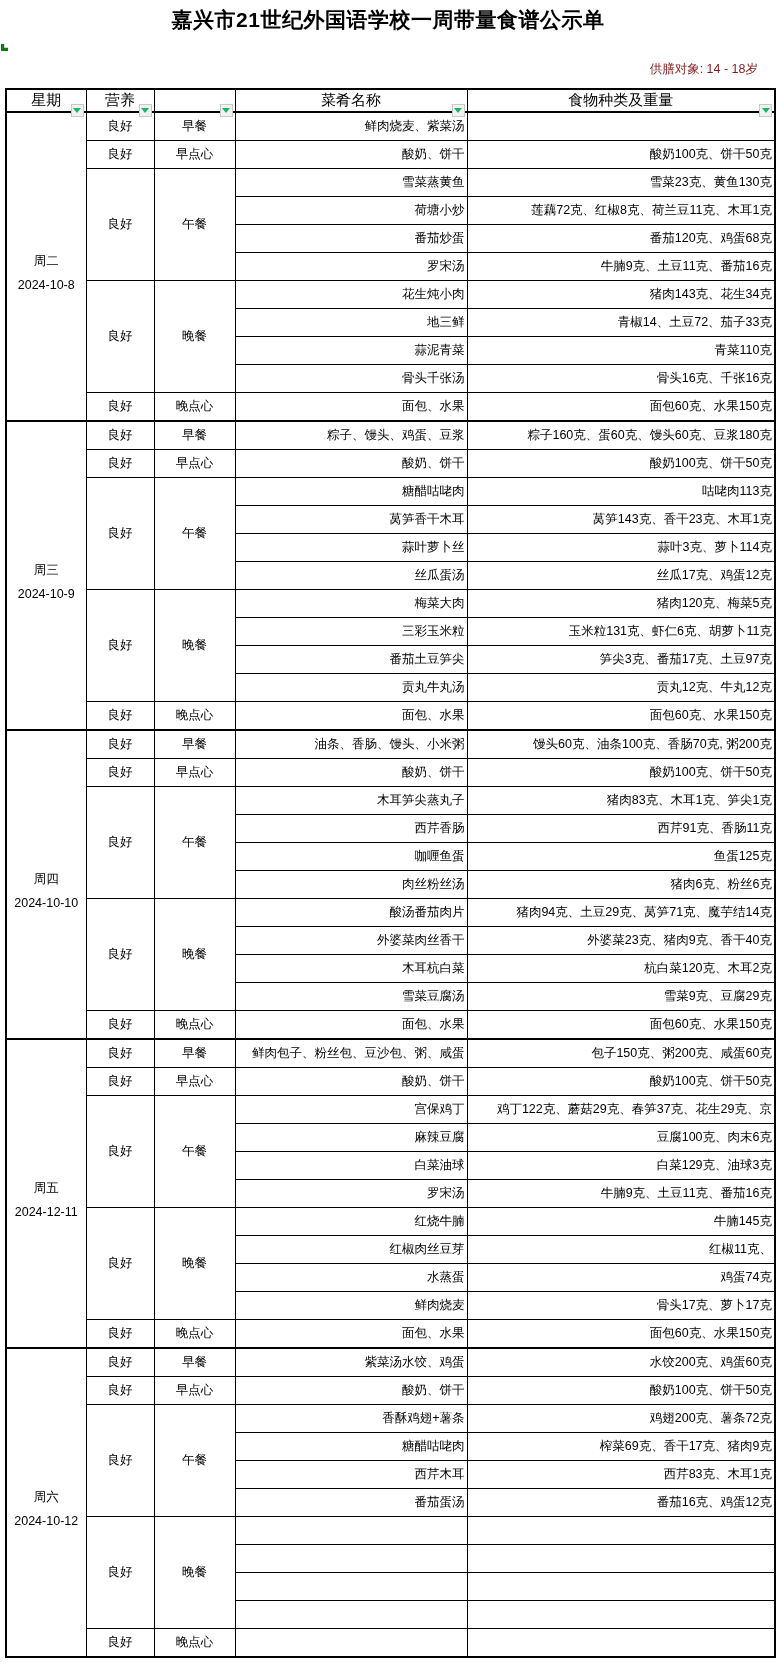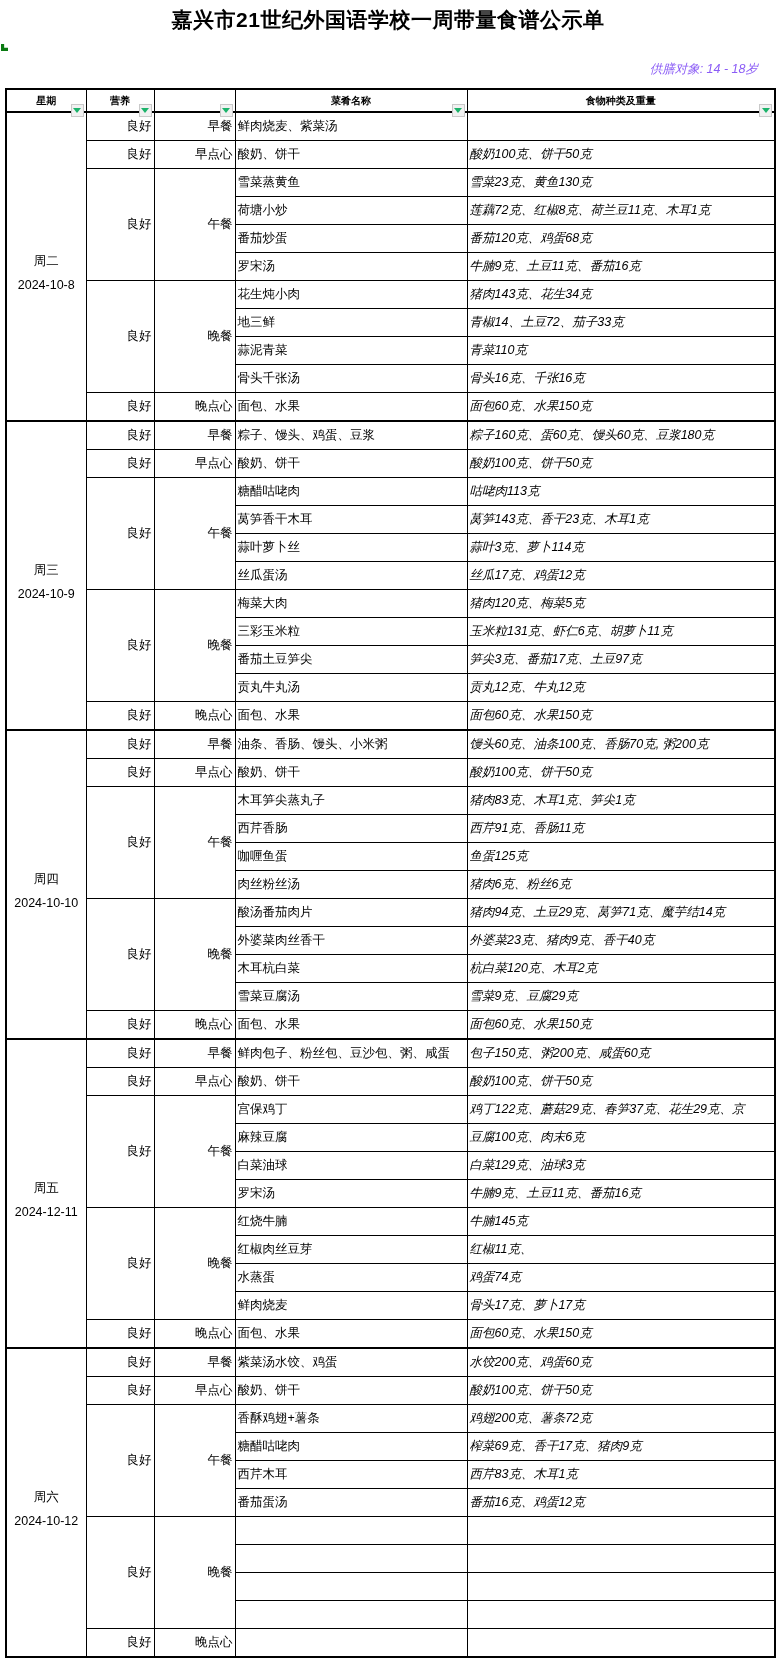--- a/index.html
+++ b/index.html
@@ -13,43 +13,43 @@
     text-align:center;font-size:21px;font-weight:bold;margin:0;
     letter-spacing:0.5px;
   }
   .green-mark{
     position:absolute;left:1px;top:44px;width:7px;height:7px;
     background:#0a7a12;
     clip-path:polygon(0 0,45% 0,45% 55%,100% 55%,100% 100%,0 100%);
   }
   .serving-label{
     position:absolute;top:61px;right:18px;
-    font-size:12.5px;color:#8b5cf6;font-style:italic;
+    font-size:12.5px;color:#7f1d1d;
   }
   table.menu-table{
     position:absolute;left:5px;top:88px;
     border-collapse:collapse;table-layout:fixed;
     width:769px;
     border:2px solid #000;
   }
   .menu-table th{
     height:21px;border:1px solid #000;
-    font-size:10px;font-weight:bold;text-align:center;
+    font-size:15px;font-weight:normal;text-align:center;
     position:relative;padding:0;overflow:visible;
   }
   .menu-table td{
     height:27px;border:1px solid #000;
     font-size:12.5px;padding:0 2px;overflow:hidden;
   }
   .menu-table tr.day-start td{border-top:2px solid #000;}
   .day-cell{text-align:center;vertical-align:middle;}
   .day-cell .weekday{margin-bottom:8px;margin-top:12px;}
-  .nutrition-cell,.meal-cell{text-align:right;vertical-align:middle;}
-  .dish-cell{text-align:left;vertical-align:middle;white-space:nowrap;}
-  .weight-cell{text-align:left;vertical-align:middle;white-space:nowrap;padding-left:3px;font-style:italic;}
+  .nutrition-cell,.meal-cell{text-align:center;vertical-align:middle;}
+  .dish-cell{text-align:right;vertical-align:middle;white-space:nowrap;}
+  .weight-cell{text-align:right;vertical-align:middle;white-space:nowrap;padding-left:3px;}
   .filter-btn{
     position:absolute;right:2px;bottom:-6px;
     width:13px;height:13px;background:#f1f1f1;
     border:1px solid #c9c9c9;box-sizing:border-box;
     display:inline-flex;align-items:center;justify-content:center;
     cursor:pointer;
   }
   .filter-arrow{
     width:0;height:0;display:block;
     border-left:4px solid transparent;

